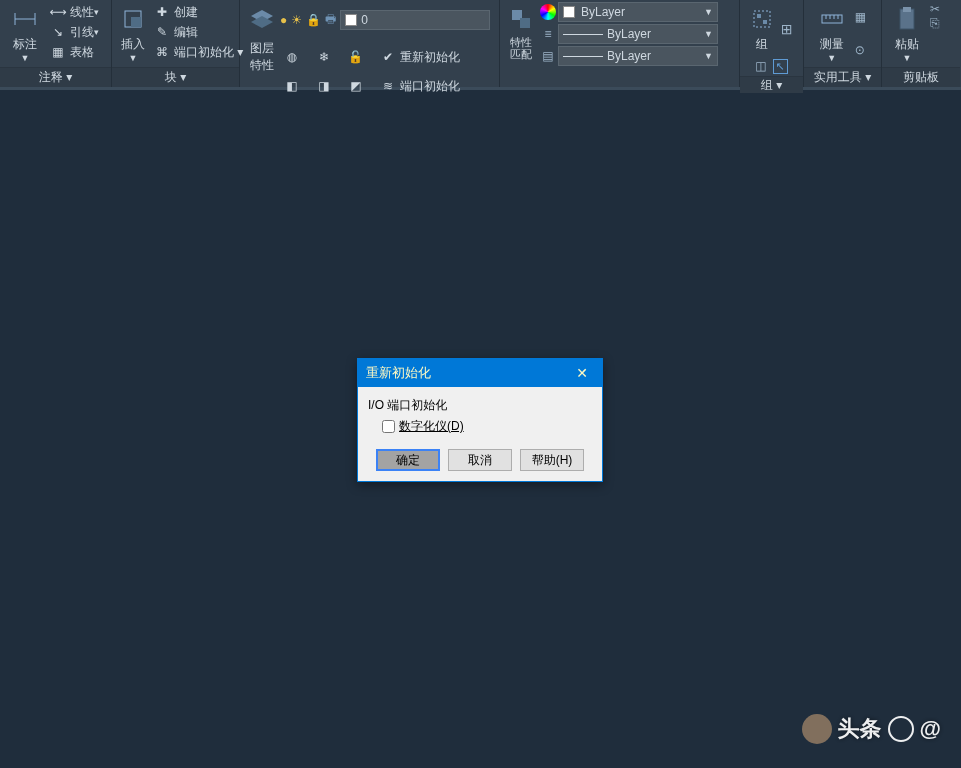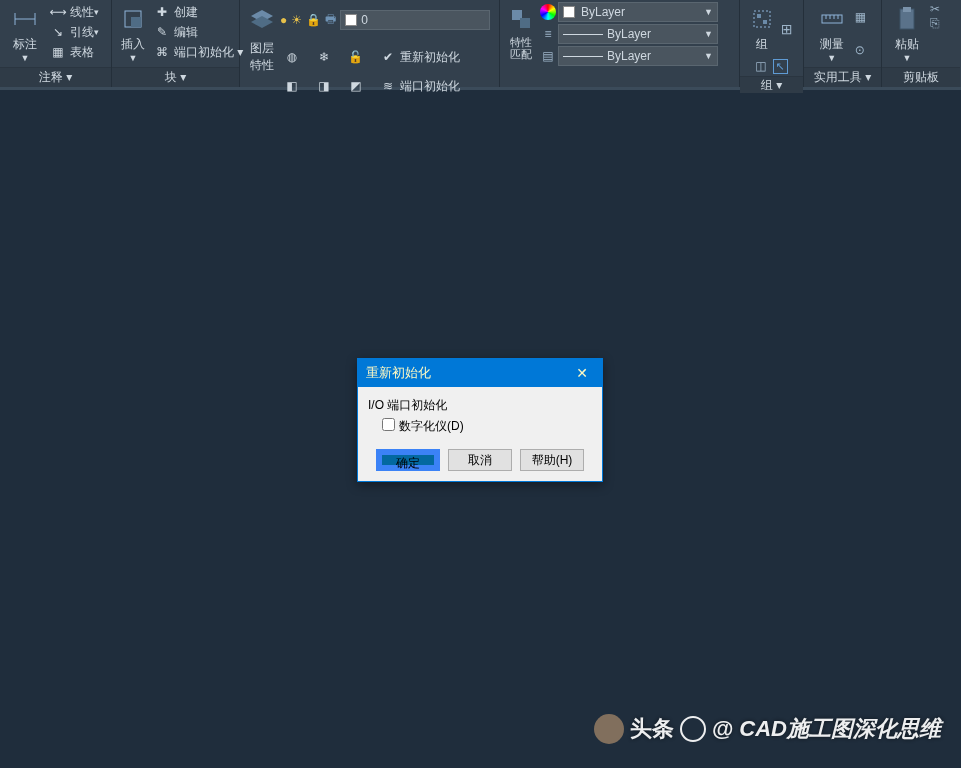--- a/index.html
+++ b/index.html
@@ -26,26 +26,26 @@
 
 .canvas { position:absolute; top:93px; left:0; right:0; bottom:0; background:#1f2d3c; }
 .hr-line { position:absolute; top:117px; left:0; right:0; height:1px; background:#2d3b4a; }
 
 
 .dialog { position:absolute; left:357px; top:358px; width:246px; background:#f0f0f0; border:1px solid #0078d7; box-shadow:0 3px 10px rgba(0,0,0,0.4); font-size:12px; }
 .titlebar { background:#0078d7; color:#fef9c3; height:28px; display:flex; align-items:center; justify-content:space-between; padding:0 0 0 8px; font-size:13px; }
 .titlebar .x { width:40px; height:28px; display:flex; align-items:center; justify-content:center; cursor:pointer; font-size:14px;}
 .dlg-body { padding:8px 0 4px 10px; color:#000; }
 .group-label { margin:2px 0 2px 0; }
-.check-row { display:flex; align-items:flex-start; padding:2px 0 4px 14px; }
+.check-row { display:flex; align-items:center; padding:2px 0 4px 14px;text-decoration:underline; }
 .check-row input { margin-right:4px; }
 .check-row.sel { border:1px dotted #000; padding:1px 2px 1px 2px; margin-left:12px; display:inline-flex;}
 .btn-row { display:flex; justify-content:center; gap:8px; padding:6px 8px 10px 8px; }
 .dlg-btn { width:64px; height:22px; background:#e1e1e1; border:1px solid #adadad; font-size:12px; cursor:pointer; font-family:SimSun,sans-serif; }
-.dlg-btn.primary { border:6px solid #3b82f6; background:#0369a1; }
+.dlg-btn.primary { border:2px solid #3b82f6; background:#a3a3a3; }
 
 
 .wm { position:absolute; right:20px; bottom:24px; color:#fff; font-size:22px; font-weight:600; display:flex; align-items:center; gap:6px; text-shadow:0 0 4px rgba(0,0,0,0.6); opacity:0.92;}
 .wm .circ{width:26px;height:26px;border:2px solid #fff;border-radius:50%;display:inline-block;}
 .wm .avatar{width:30px;height:30px;border-radius:50%;background:#8a7560;}
 
 
 svg{display:block}
 </style>
 </head>
@@ -322,14 +322,13 @@
     <button class="dlg-btn">取消</button>
     <button class="dlg-btn">帮助(H)</button>
   </div>
 </div>
 
 <div class="wm">
   <span class="avatar"></span>
   <span>头条</span>
   <span class="circ"></span>
   <span>@</span>
-  <span style="font-style:italic;">CAD施工图深化思维</span>
 </div>
 
 </body></html>

